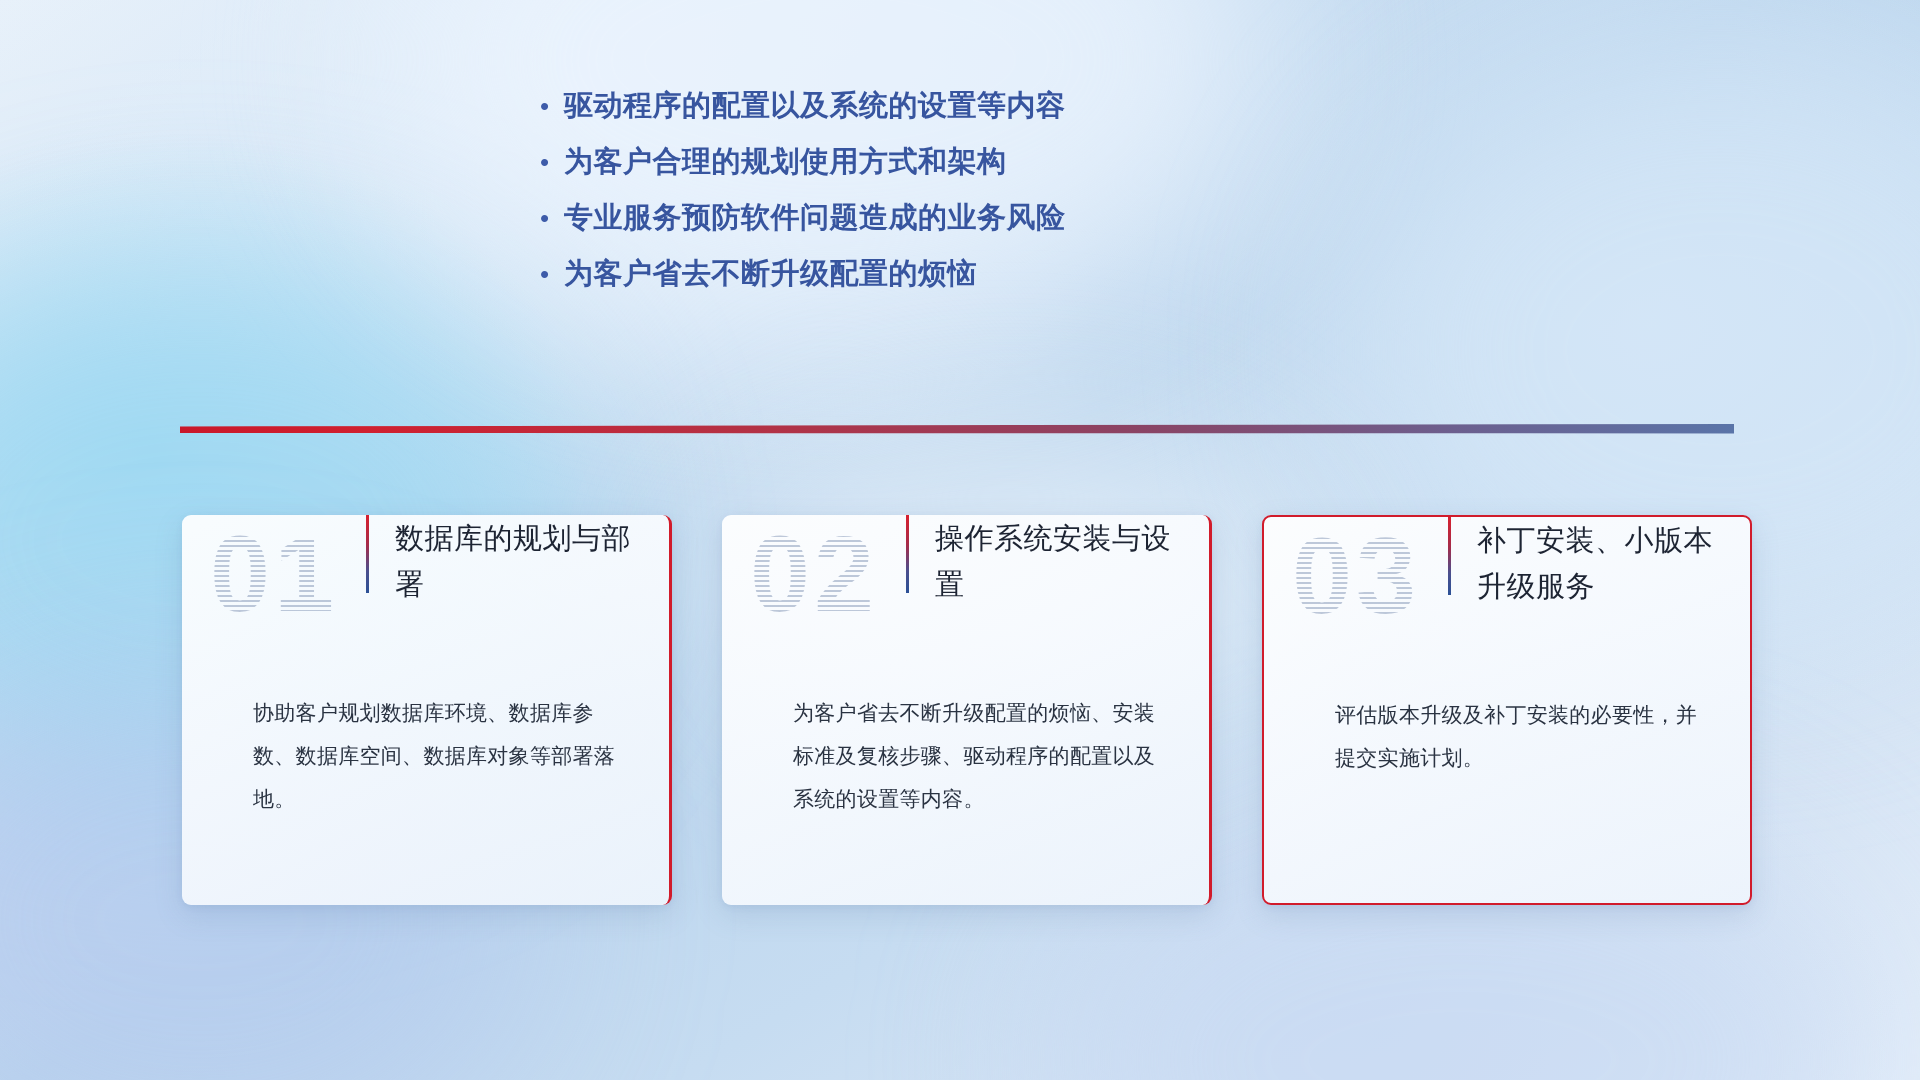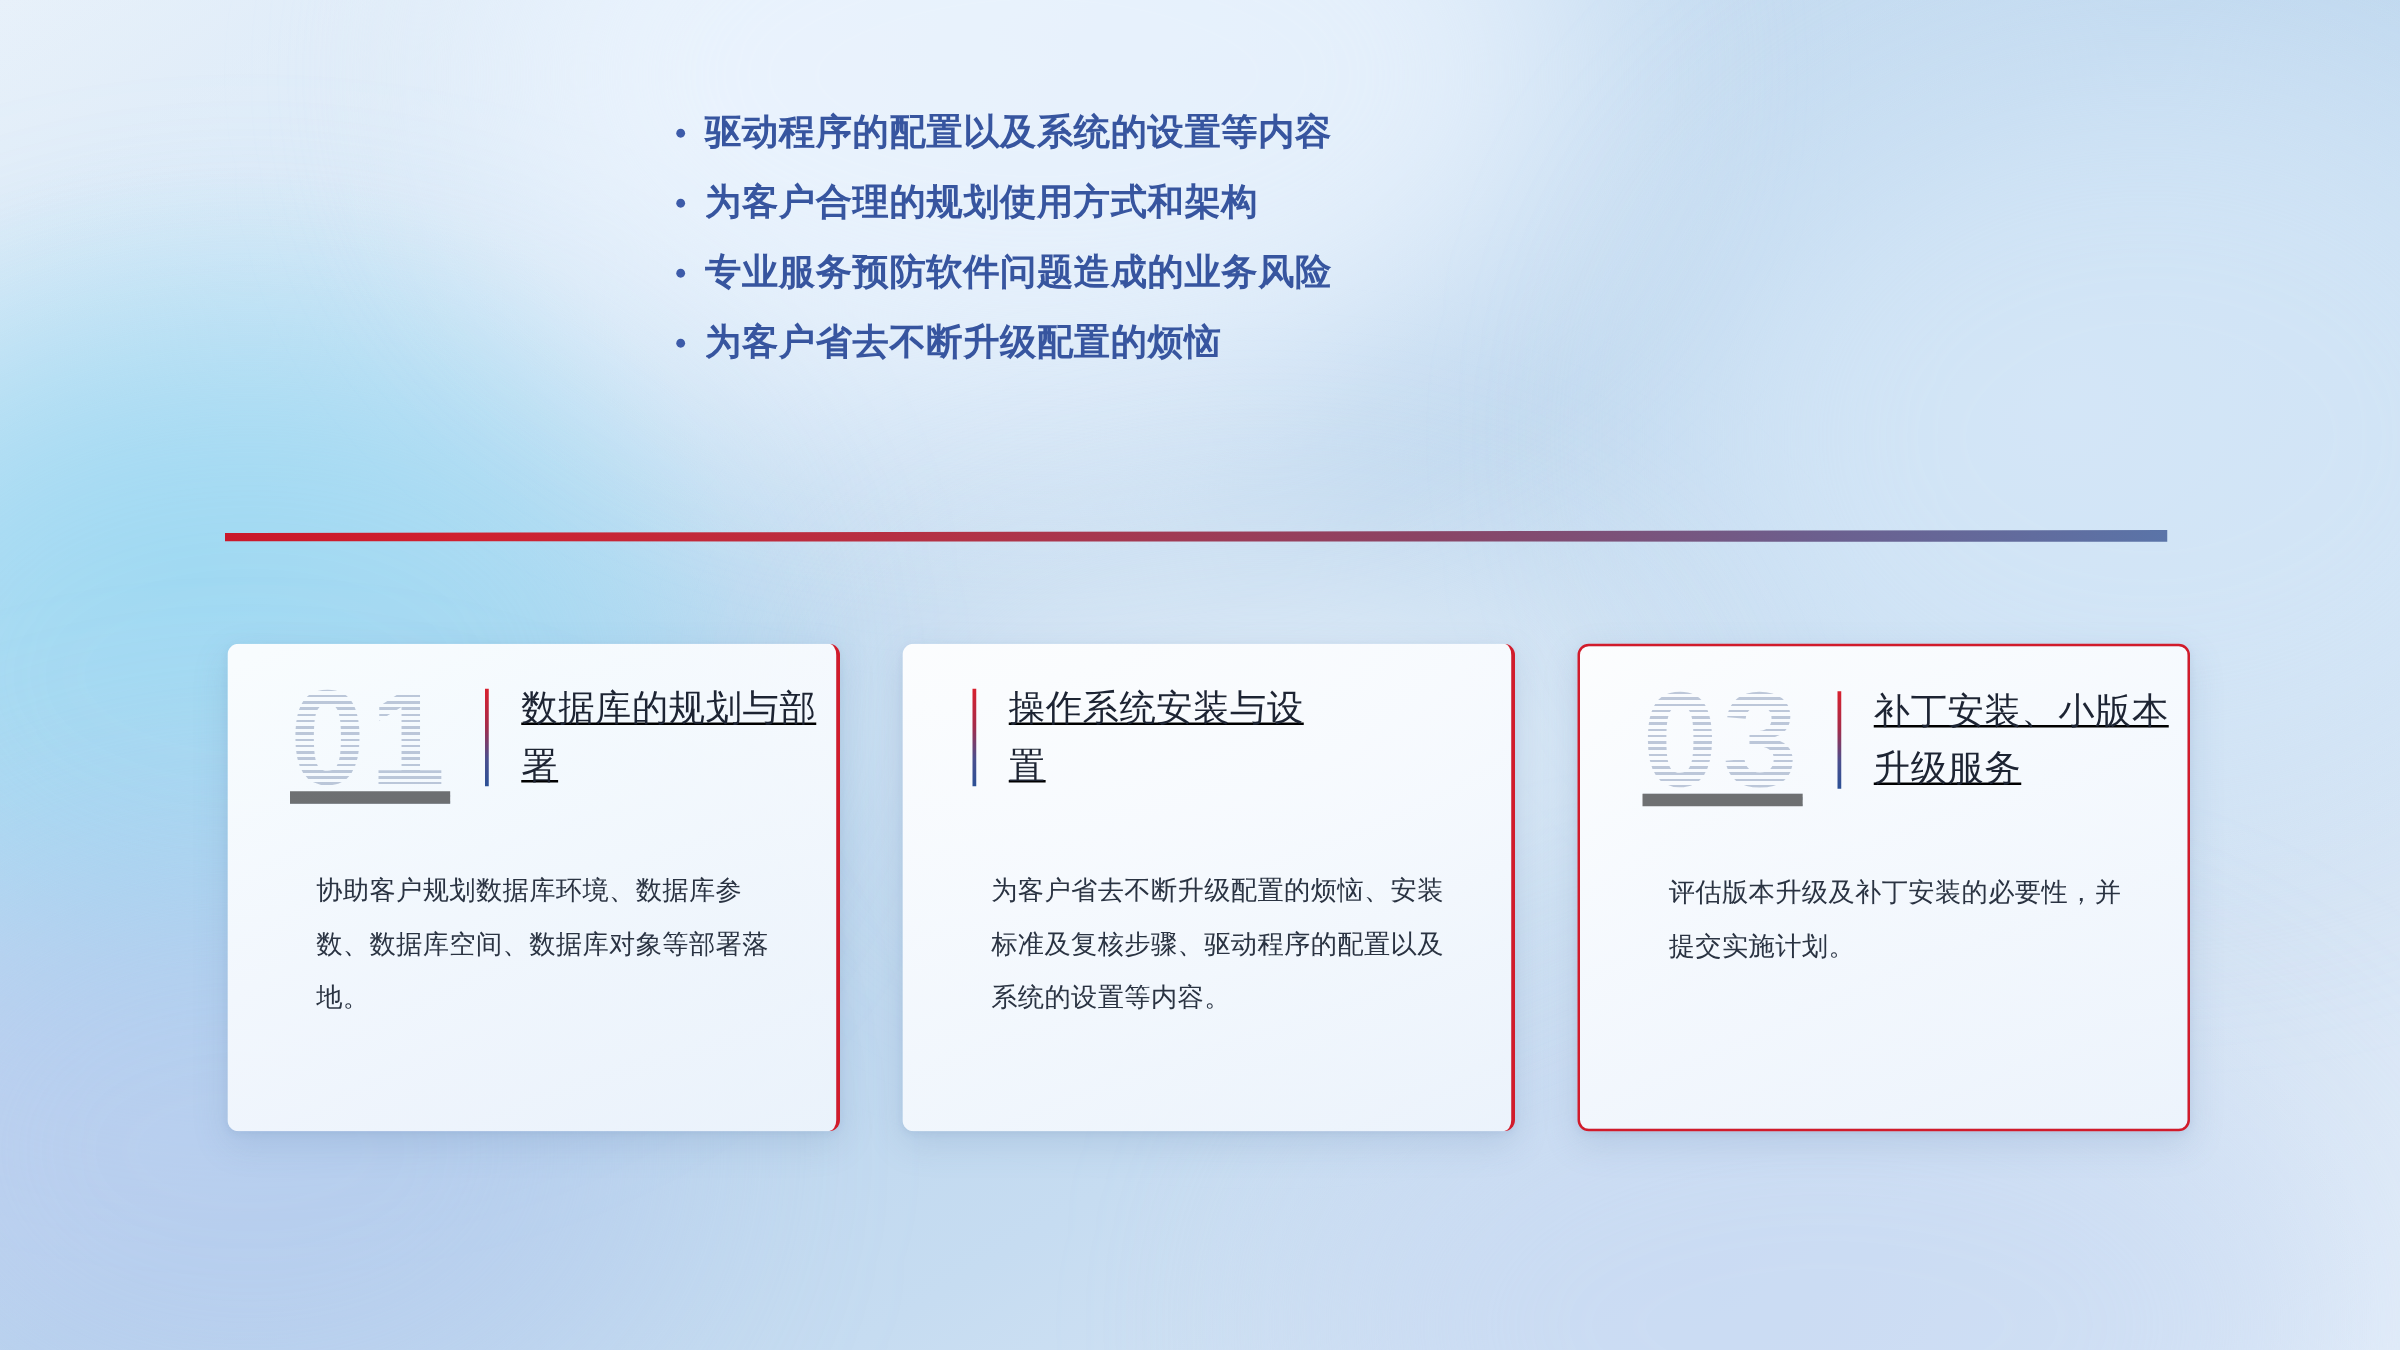--- a/index.html
+++ b/index.html
@@ -100,24 +100,22 @@
     overflow: hidden;
     box-sizing: border-box;
   }
   .card.edge-right { border-right: 3px solid #d11b2b; }
   .card.edge-full  { border: 2px solid #d11b2b; }
 
   .card-head {
     position: relative;
     height: 150px;
     display: flex;
-    align-items: center;
-    padding-left: 50px;
+    padding-left: 28px;
     box-sizing: border-box;
-    text-decoration: underline;
   }
 
   
   .ghost-num {
     position: relative;
     width: 150px;
     flex: 0 0 150px;
     height: 118px;
     font-size: 108px;
     font-weight: 700;
@@ -217,20 +215,21 @@
       <div class="card-head">
         <div class="ghost-num">01</div>
         <div class="vline"></div>
         <div class="card-title">数据库的规划与部署</div>
       </div>
       <div class="card-body">协助客户规划数据库环境、数据库参数、数据库空间、数据库对象等部署落地。</div>
     </div>
 
     <div class="card edge-right">
       <div class="card-head">
+        <div class="ghost-num">02</div>
         <div class="vline"></div>
         <div class="card-title">操作系统安装与设置</div>
       </div>
       <div class="card-body">为客户省去不断升级配置的烦恼、安装标准及复核步骤、驱动程序的配置以及系统的设置等内容。</div>
     </div>
 
     <div class="card edge-full">
       <div class="card-head">
         <div class="ghost-num">03</div>
         <div class="vline"></div>

